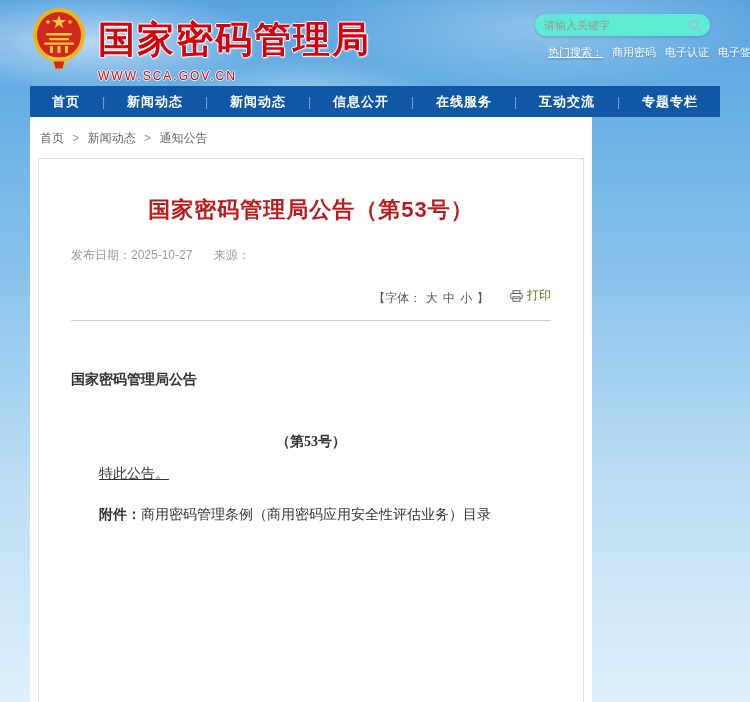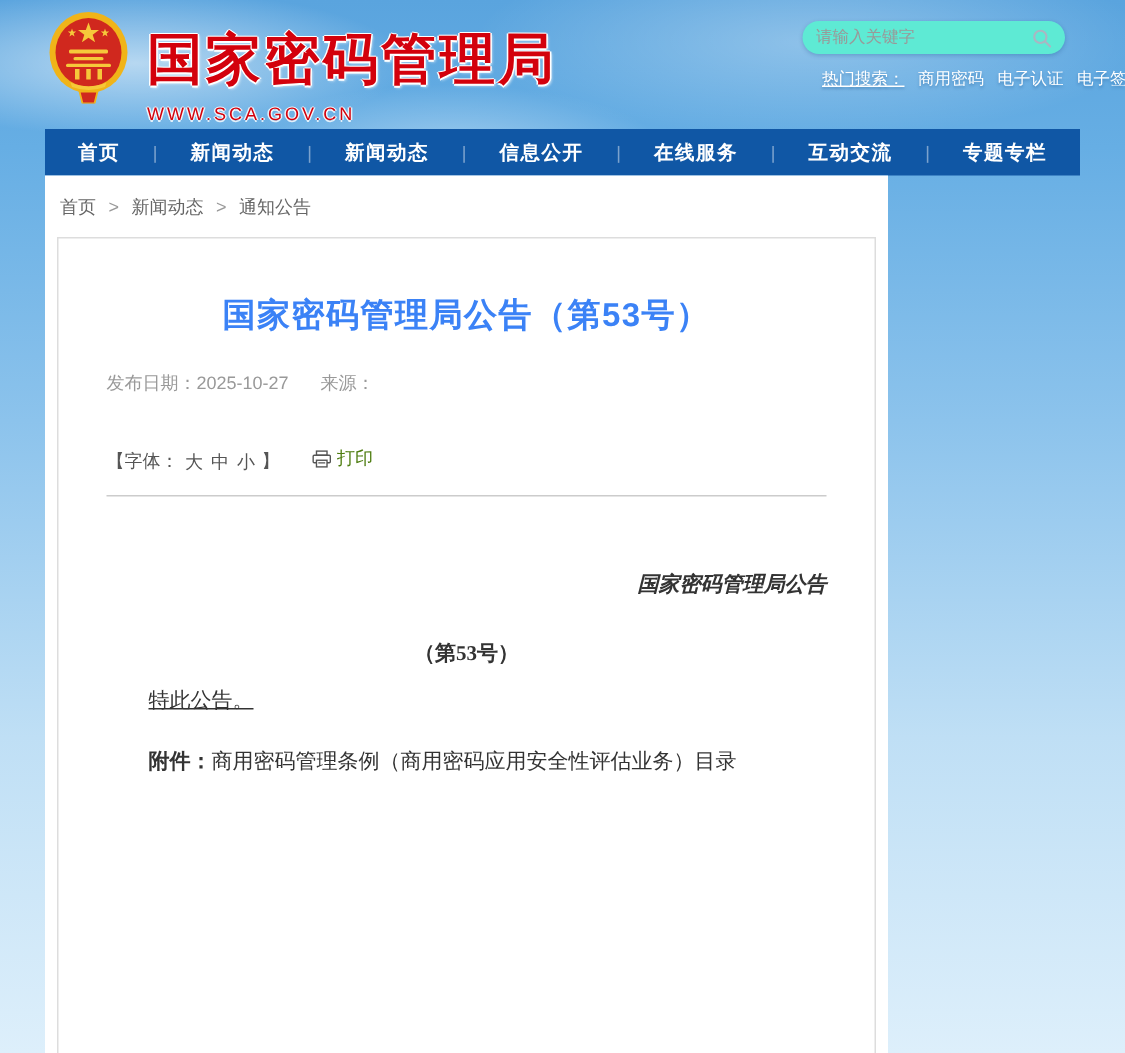--- a/index.html
+++ b/index.html
@@ -48,32 +48,32 @@
   .nav-item { color:#fff; font-size:13px; font-weight:bold; letter-spacing:1px; cursor:pointer; }
   .nav-sep { color:rgba(255,255,255,.45); font-size:12px; }
 
   
   .content { margin-left:30px; width:562px; background:#fff; height:585px; }
   .breadcrumb { padding:13px 0 11px 10px; font-size:12px; color:#666; }
   .breadcrumb .bc-link { cursor:pointer; }
   .breadcrumb .bc-sep { margin:0 5px; color:#999; }
 
   .article-box { margin:0 8px; border:1px solid #ddd; height:560px; padding:0 32px; }
-  .article-title { margin-top:36px; text-align:center; font-size:22px; color:#3b82f6; font-weight:600; letter-spacing:1px; }
+  .article-title { margin-top:36px; text-align:center; font-size:22px; color:#b91c1c; font-weight:600; letter-spacing:1px; }
   .article-meta { margin-top:22px; text-align:left; font-size:12px; color:#999; }
   .article-meta .m-date { margin-right:18px; }
-  .article-tools { margin-top:33px; text-align:left; font-size:12px; color:#555; }
+  .article-tools { margin-top:23px; text-align:right; font-size:12px; color:#555; }
   .font-size-opt { cursor:pointer; margin:0 1px; }
   .print-btn { margin-left:18px; cursor:pointer; color:#4d7c0f; display:inline-flex; align-items:center; gap:4px; }
   .print-icon { width:13px; height:12px; }
   .article-divider { margin-top:13px; border:none; border-top:1px solid #ccc; }
 
   .article-body { font-family:"Liberation Serif","DejaVu Serif",serif; color:#333; font-size:14px; }
-  .body-heading { margin-top:50px; text-align:right; font-weight:bold;font-style:italic; }
-  .body-subheading { margin-top:28px; text-align:center; font-weight:bold; }
+  .body-heading { margin-top:50px; text-align:left; font-weight:bold; }
+  .body-subheading { margin-top:44px; text-align:center; font-weight:bold; }
   .body-para { margin-top:15px; line-height:34px; text-indent:2em; text-align:justify; }
   .body-para.short { margin-top:6px;text-decoration:underline; }
   .attachment { margin-top:7px; line-height:34px; text-indent:2em; }
   .attachment .att-label { font-weight:bold; }
 </style>
 </head>
 <body>
 
 <div class="header">
   <div class="logo">

